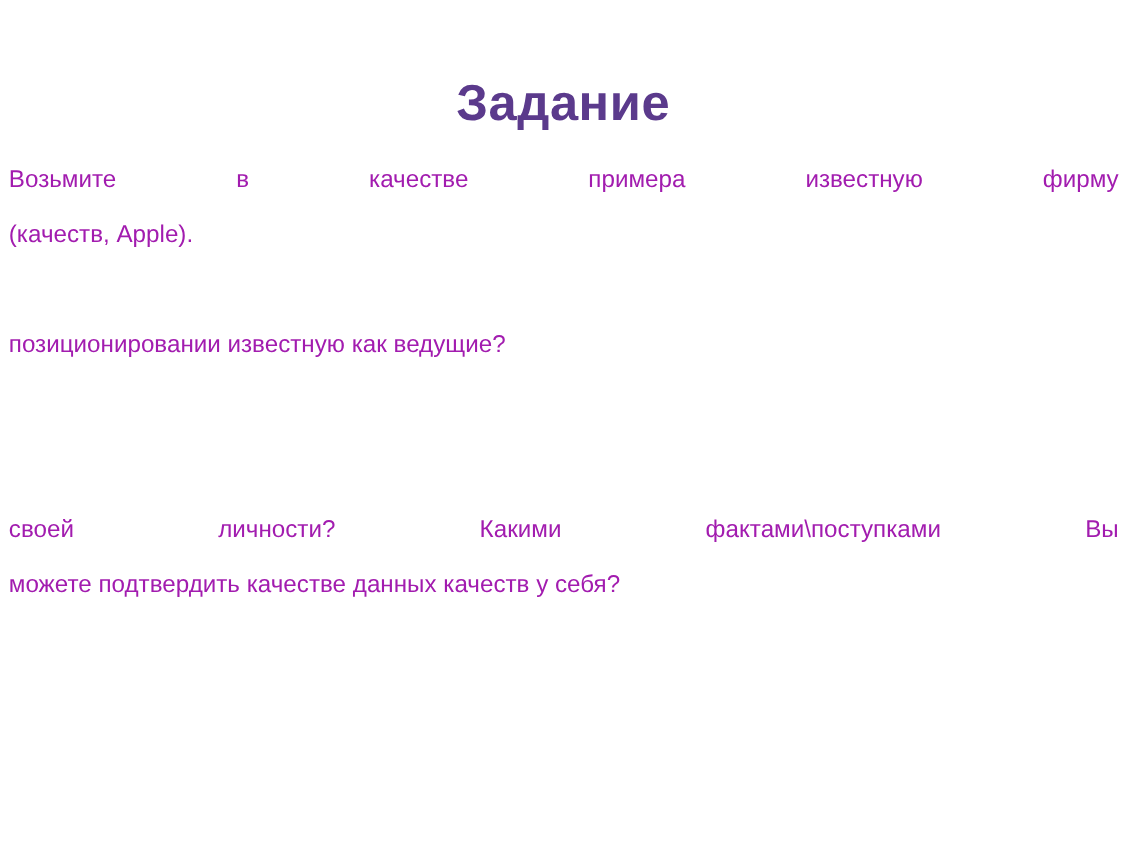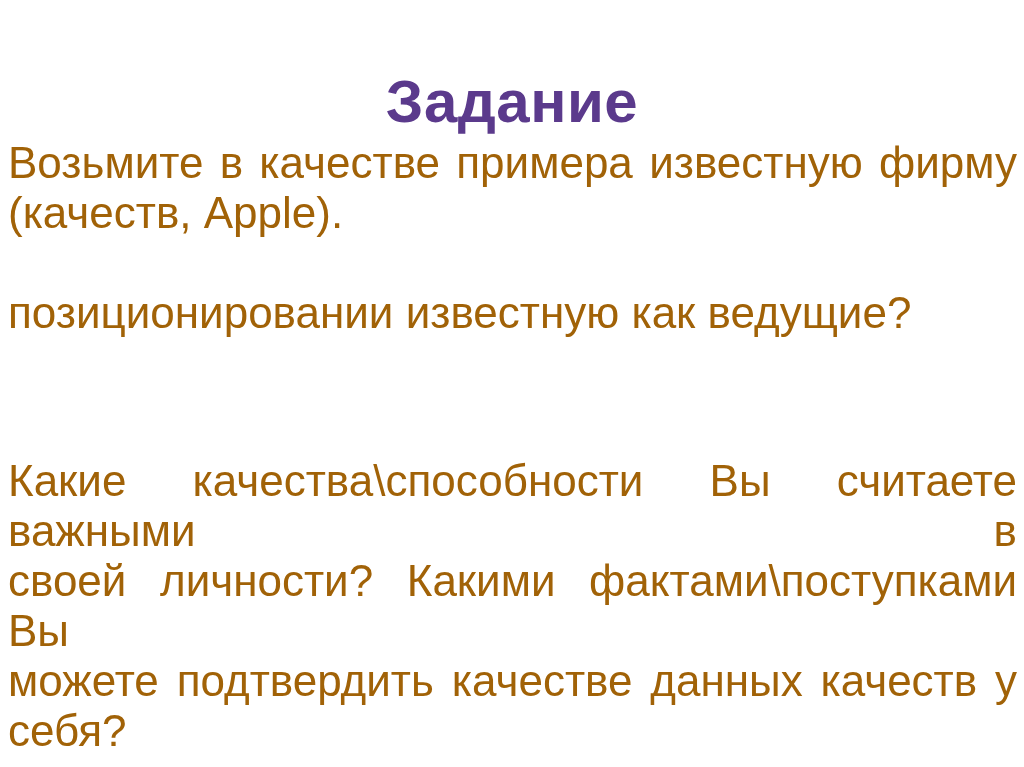--- a/index.html
+++ b/index.html
@@ -23,40 +23,40 @@
     box-sizing: border-box;
   }
 
   
   .slide-title {
     position: absolute;
     left: 0;
     top: 34px;
     width: 1024px;
     text-align: center;
-    font-size: 60px;
+    font-size: 46px;
     font-weight: bold;
     line-height: 56px;
     color: #5B3A8C;
     letter-spacing: 0.5px;
     white-space: nowrap;
   }
 
   
   .body-block {
     position: absolute;
     left: 8px;
     top: 138px;
     width: 1009px;
   }
 
   .para {
-    font-size: 44px;
+    font-size: 22px;
     line-height: 50px;
-    color: #a16207;
+    color: #a21caf;
     text-align: justify;
     text-justify: inter-word;
     margin: 0;
     letter-spacing: 0px;
     word-spacing: 0px;
   }
 
   
   .para.justify-all {
     text-align-last: justify;
@@ -86,20 +86,19 @@
     <div class="gap-1"></div>
 
 
     <p class="para justify-last-left">позиционировании известную как ведущие?</p>
 
     <div class="gap-2"></div>
 
 
     <div class="gap-3"></div>
 
-    <p class="para justify-all">Какие качества\способности  Вы считаете важными в</p>
 
     <p class="para justify-all">своей  личности?  Какими  фактами\поступками  Вы</p>
 
     <p class="para justify-last-left">можете подтвердить качестве данных качеств у себя?</p>
 
   </div>
 </div>
 
 </body></html>

